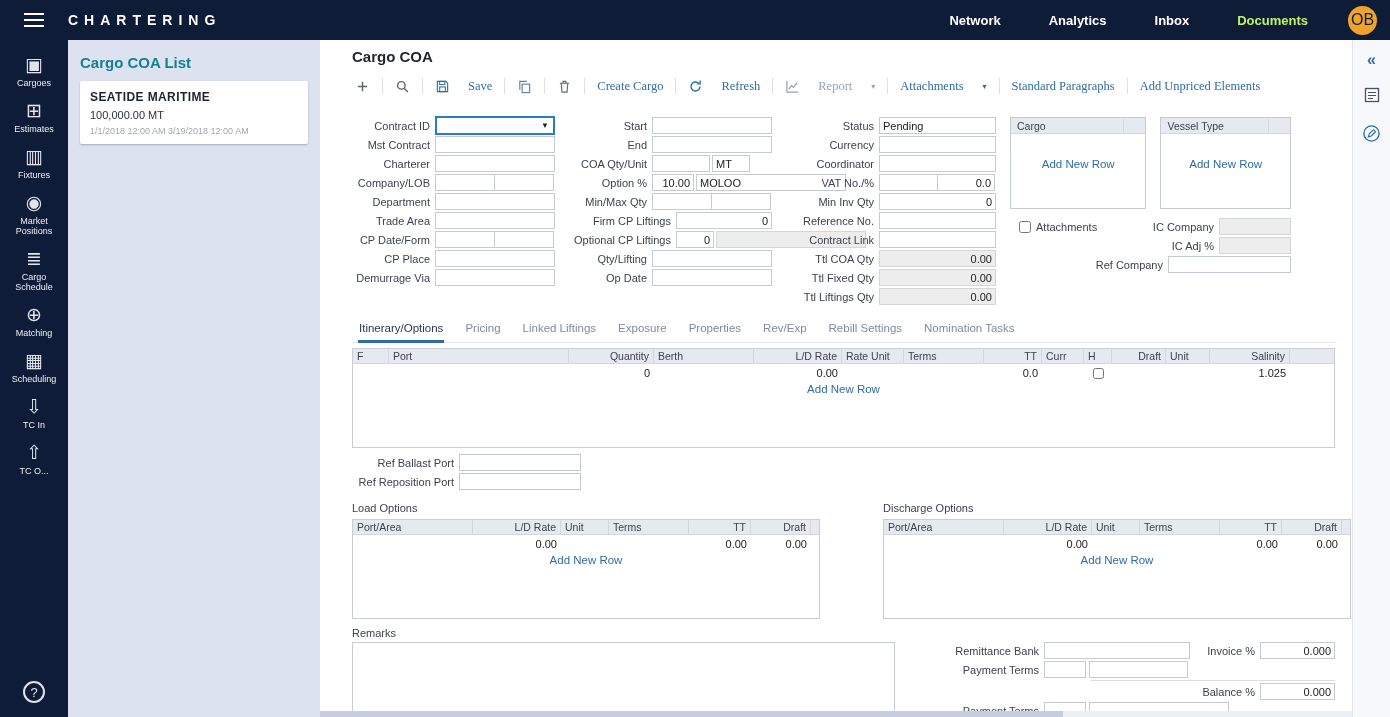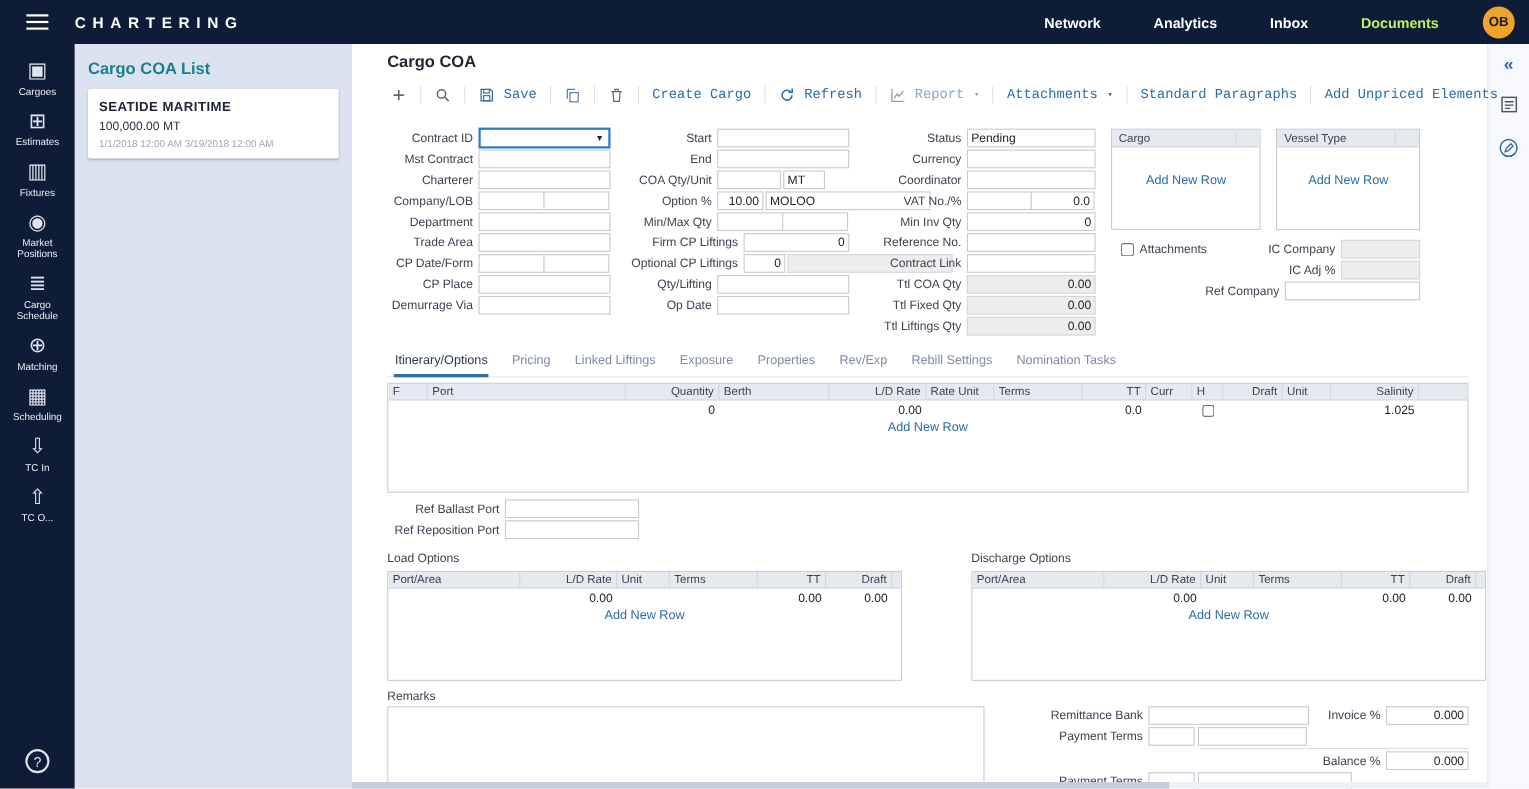--- a/index.html
+++ b/index.html
@@ -8,21 +8,21 @@
   .app { width:1390px; height:717px; display:flex; flex-direction:column; }
 
   
   .topbar { height:40px; background:#0f1c38; display:flex; align-items:center; flex:none; }
   .hamburger { width:68px; height:40px; display:flex; flex-direction:column; justify-content:center; align-items:center; gap:4px; cursor:pointer; flex:none; }
   .hamburger i { display:block; width:20px; height:2px; background:#fff; }
   .brand { color:#fff; font-size:14px; font-weight:bold; letter-spacing:6px; }
   .topnav { margin-left:auto; display:flex; align-items:center; gap:48px; margin-right:40px; }
   .navitem { color:#fff; font-size:13px; font-weight:bold; cursor:pointer; text-decoration:none; }
   .navitem.disabled { color:#bef264; }
-  .avatar { width:29px; height:29px; border-radius:50%; background:#efa32a; color:#0f1c38; font-size:12px; font-weight:bold; display:flex; align-items:center; justify-content:center; margin-right:13px; flex:none; cursor:pointer; }
+  .avatar { width:29px; height:29px; border-radius:50%; background:#efa32a; color:#0f1c38; font-size:16px; font-weight:normal; display:flex; align-items:center; justify-content:center; margin-right:13px; flex:none; cursor:pointer; }
 
   .appbody { flex:1; display:flex; min-height:0; }
 
   
   .sidebar { width:68px; background:#0f1c38; flex:none; display:flex; flex-direction:column; align-items:center; padding-top:14px; overflow:hidden; }
   .side-item { width:100%; display:flex; flex-direction:column; align-items:center; margin-bottom:12px; cursor:pointer; }
   .sicon { font-size:19px; line-height:21px; color:#dfe3ec; }
   .slbl { font-size:9px; color:#eceef4; margin-top:3px; text-align:center; line-height:10px; padding:0 3px; }
   .side-help { margin-top:auto; margin-bottom:14px; width:22px; height:22px; border:2px solid #dfe3ec; border-radius:50%; color:#dfe3ec; display:flex; align-items:center; justify-content:center; font-size:13px; cursor:pointer; flex:none; }
 
@@ -32,21 +32,21 @@
   .coa-card { background:#fff; border-radius:2px; padding:9px 10px 8px; box-shadow:0 1px 2px rgba(40,50,80,.3); cursor:pointer; }
   .coa-card .name { font-size:12px; font-weight:bold; color:#1e2430; letter-spacing:.4px; }
   .coa-card .qty { font-size:11px; color:#2a3240; margin-top:5px; }
   .coa-card .dates { font-size:9px; color:#a0a6b2; margin-top:5px; }
 
   
   .main { flex:1; background:#fff; padding:6px 17px 0 32px; min-width:0; position:relative; }
   .main h1 { font-size:15px; color:#1e2430; margin:2px 0 6px; }
 
   .toolbar { display:flex; align-items:center; height:30px; gap:9px; margin-bottom:9px; }
-  .tbtn { display:flex; align-items:center; gap:8px; background:none; border:none; font-family:Liberation Mono, monospace; font-size:12.5px; color:#2e6da4; cursor:pointer; padding:2px 3px; white-space:nowrap; }
+  .tbtn { display:flex; align-items:center; gap:18px; background:none; border:none; font-family:Liberation Serif, serif; font-size:12.5px; color:#2e6da4; cursor:pointer; padding:2px 3px; white-space:nowrap; }
   .tbtn.dim { color:#8fa6bd; }
   .tbtn svg { display:block; }
   .sep { width:1px; height:16px; background:#dcdfe5; flex:none; }
   .caret { font-size:8px; color:#2e6da4; margin-left:1px; }
   .tbtn.dim .caret { color:#8fa6bd; }
 
   
   .formarea { display:flex; margin-top:16px; }
   .fcol { flex:none; }
   .fcol1 { width:203px; margin-right:12px; }

